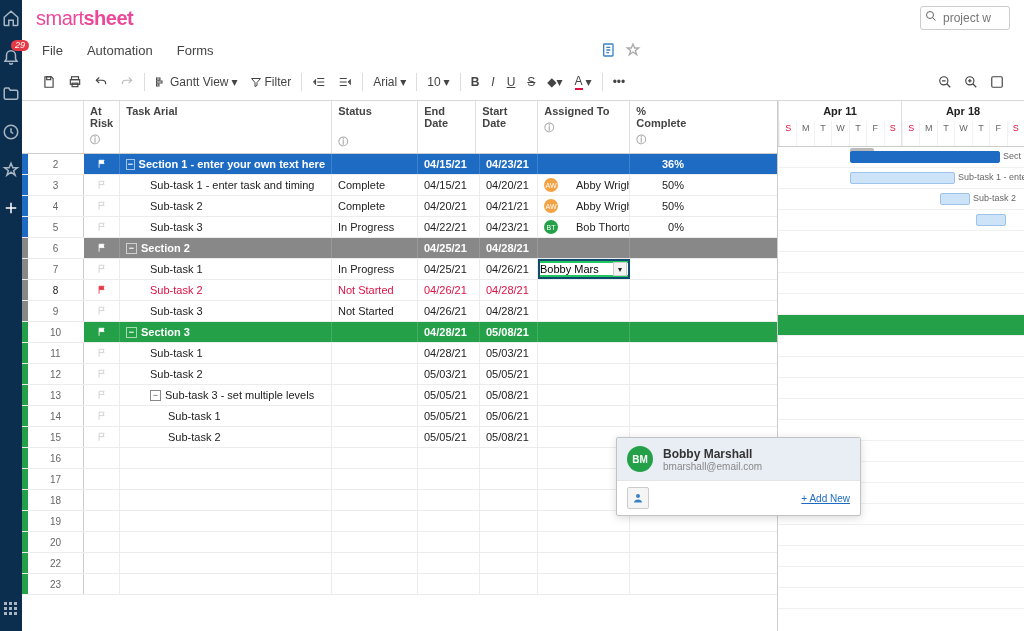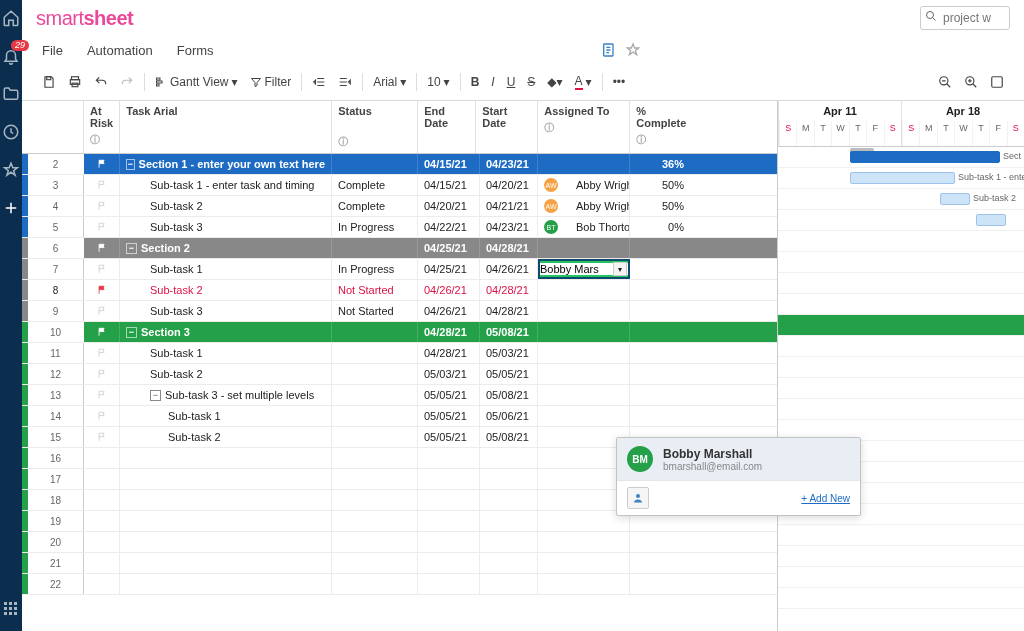--- a/index.html
+++ b/index.html
@@ -634,32 +634,32 @@
               <div class="cell col-risk"></div>
               <div class="cell col-task"></div>
               <div class="cell col-status"></div>
               <div class="cell col-start"></div>
               <div class="cell col-end"></div>
               <div class="cell col-assigned"></div>
               <div class="cell col-complete"></div>
             </div>
             <div class="row">
               <div class="cell col-strip" style="background: rgb(36, 161, 72);"></div>
-              <div class="cell col-rownum">21</div>
+              <div class="cell col-rownum">22</div>
               <div class="cell col-risk"></div>
               <div class="cell col-task"></div>
               <div class="cell col-status"></div>
               <div class="cell col-start"></div>
               <div class="cell col-end"></div>
               <div class="cell col-assigned"></div>
               <div class="cell col-complete"></div>
             </div>
             <div class="row">
               <div class="cell col-strip" style="background: rgb(36, 161, 72);"></div>
-              <div class="cell col-rownum">22</div>
+              <div class="cell col-rownum">23</div>
               <div class="cell col-risk"></div>
               <div class="cell col-task"></div>
               <div class="cell col-status"></div>
               <div class="cell col-start"></div>
               <div class="cell col-end"></div>
               <div class="cell col-assigned"></div>
               <div class="cell col-complete"></div>
             </div>
           </div>
       </div>

